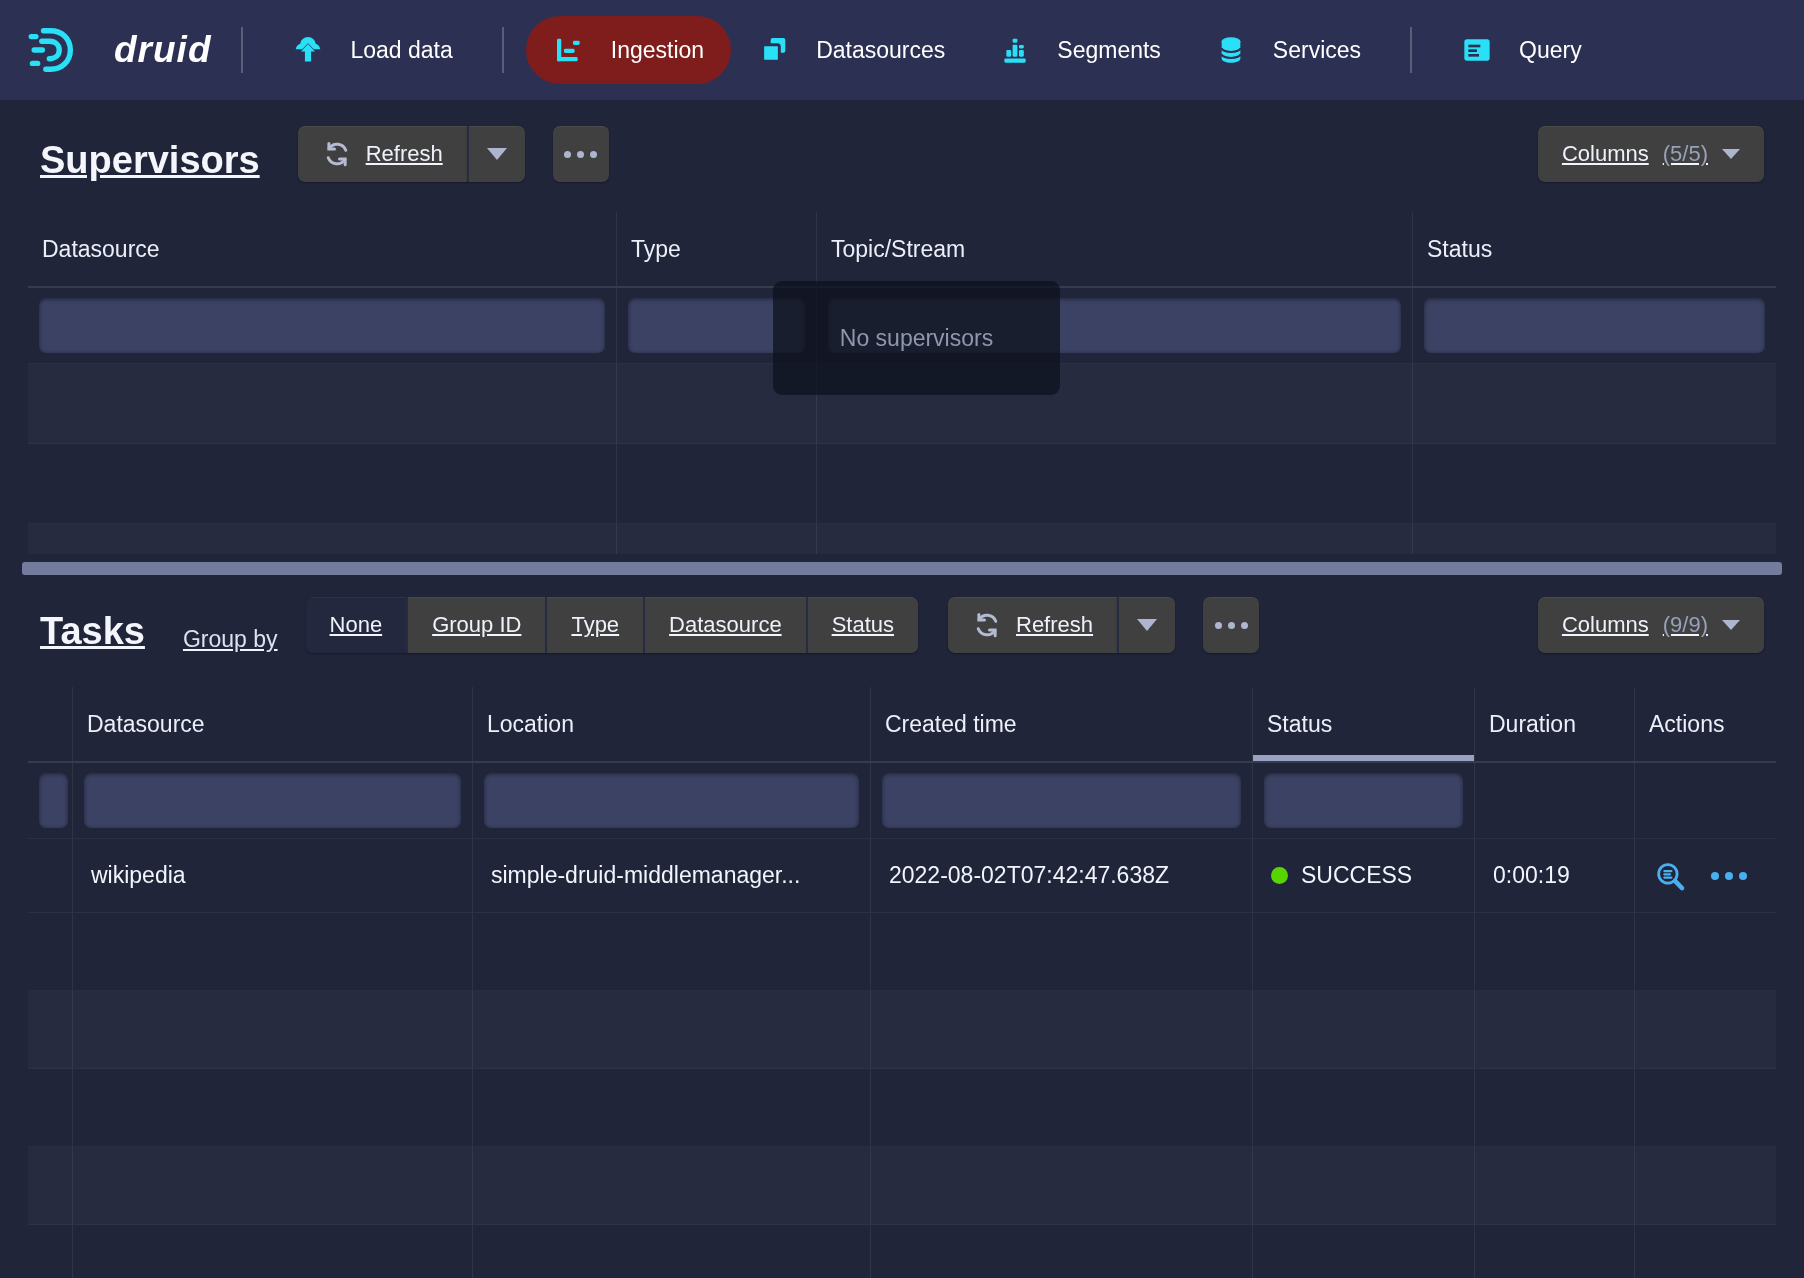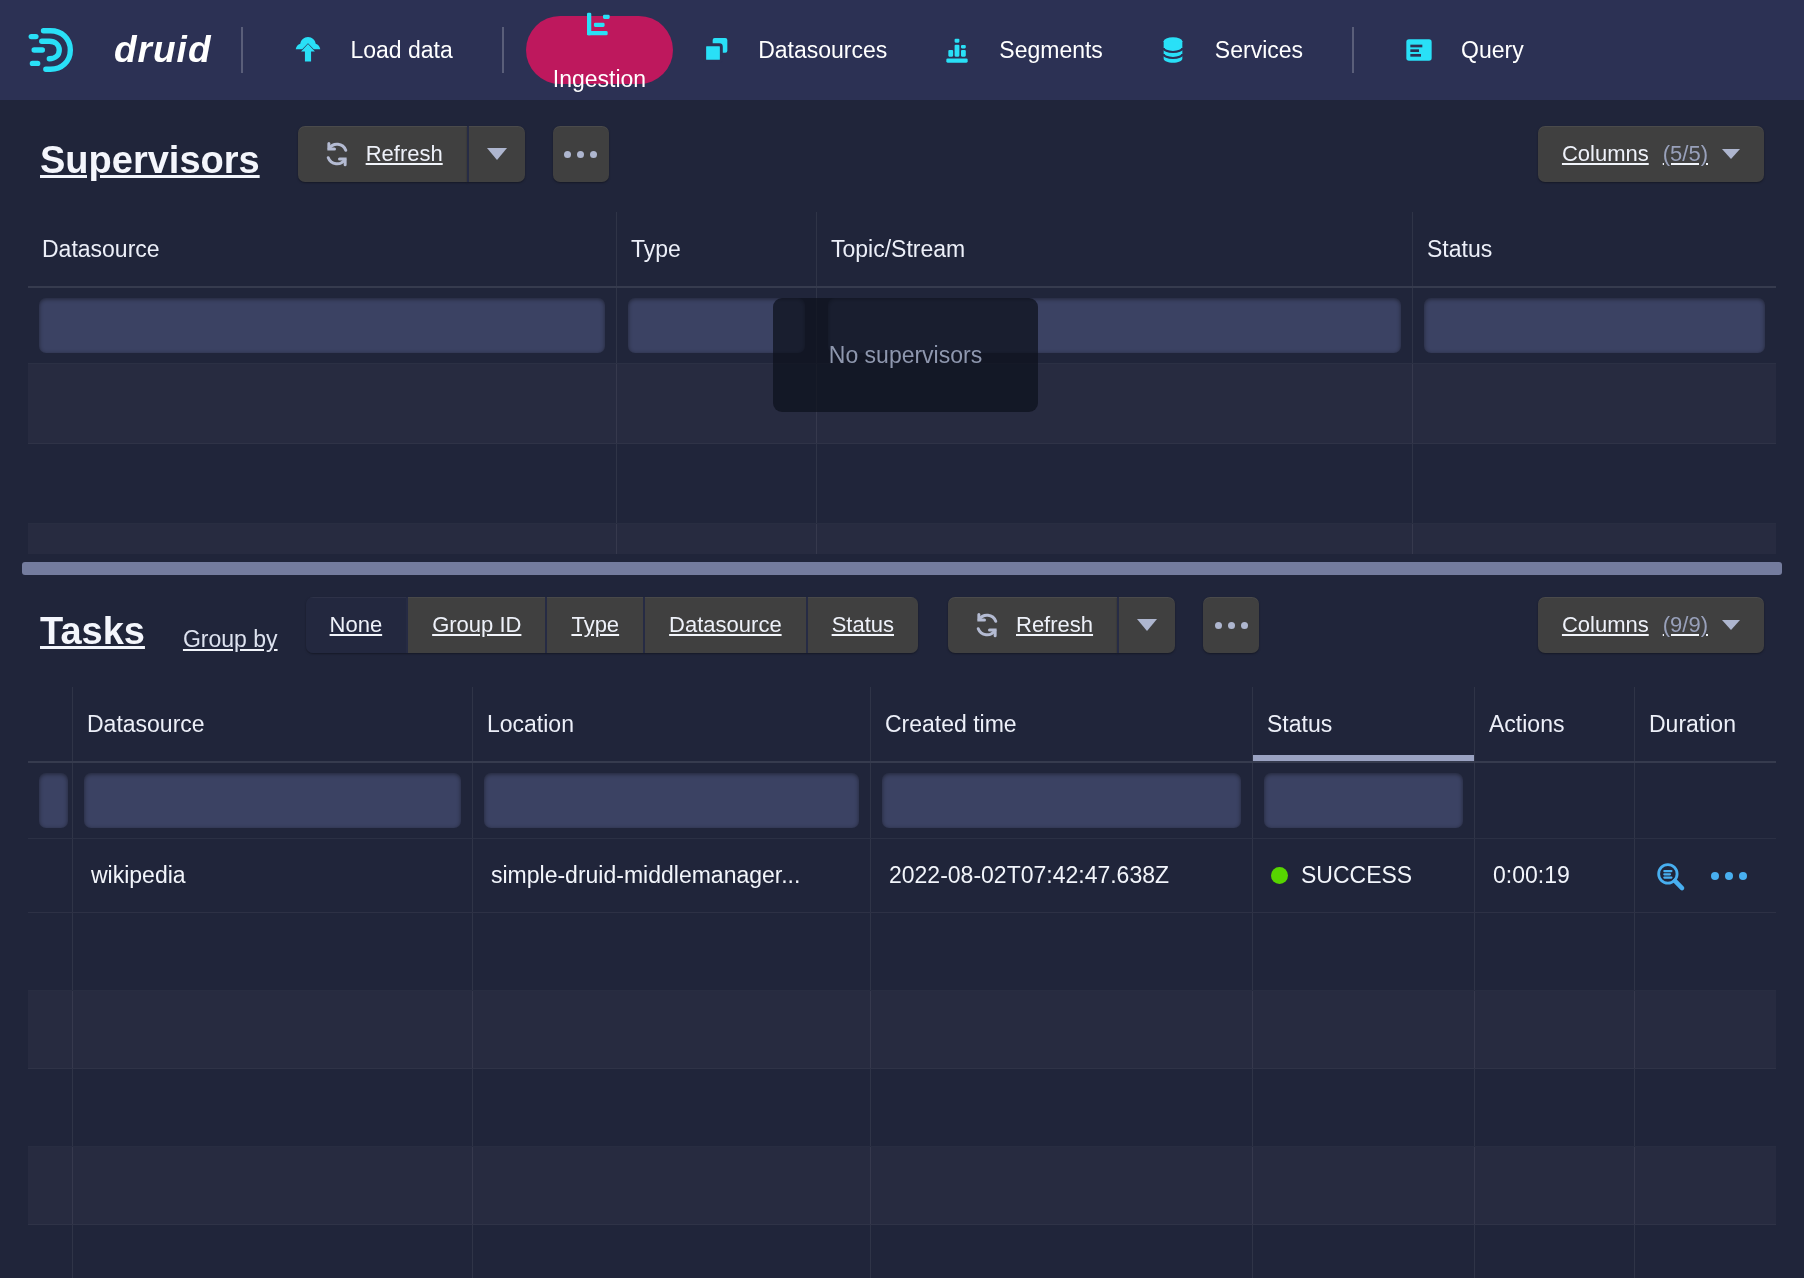--- a/index.html
+++ b/index.html
@@ -10,21 +10,21 @@
     color:#f2f5fb;
     position:relative;
   }
   
   .navbar{height:100px;background:#2c3154;display:flex;align-items:center;padding:0 26px;}
   .brand{display:flex;align-items:center;gap:32px;margin-right:8px;cursor:pointer;}
   .brand-text{color:#ffffff;font-size:37px;font-style:italic;font-weight:600;letter-spacing:1px;}
   .nav-divider{width:2px;height:46px;background:rgba(255,255,255,0.22);margin:0 22px;}
   .nav-item{display:flex;align-items:center;gap:26px;padding:0 27px;height:68px;border-radius:34px;
     color:#fff;font-size:23px;cursor:pointer;white-space:nowrap;justify-content:center;}
-  .nav-item.active{background:#be185d;flex-direction:column;}
+  .nav-item.active{background:#7f1d1d;}
   .nav-icon{display:flex;align-items:center;}
   
   .toolbar{display:flex;align-items:flex-end;padding:0 40px;margin-top:26px;text-decoration:underline;}
   .toolbar.tasks{margin-top:22px;}
   .section-title{font-size:38px;color:#f4f6fc;font-weight:700;margin-right:38px;}
   .btn{background:#404040;border:none;border-radius:7px;height:56px;color:#eef1f9;font-size:22px;
     display:flex;align-items:center;gap:14px;padding:0 24px;cursor:pointer;
     font-family:"Liberation Sans",sans-serif;
     box-shadow:0 1px 2px rgba(0,0,0,0.35), inset 0 1px 0 rgba(255,255,255,0.06);}
   .split{display:flex;}
@@ -59,21 +59,21 @@
   .filter-box{flex:1;background:#3b4263;border-radius:7px;box-shadow:inset 0 1px 4px rgba(0,0,0,0.45);cursor:text;}
   .tr-empty{height:80px;border-bottom:1px solid rgba(255,255,255,0.04);}
   .tr-empty.t{height:78px;}
   .tr-empty.partial{border-bottom:none;}
   .stripe{background:rgba(255,255,255,0.03);}
   .cell{height:100%;}
   .td{display:flex;align-items:center;padding:0 18px;font-size:23px;color:#f2f5fb;}
   .tr-data{height:74px;border-bottom:1px solid rgba(255,255,255,0.06);cursor:pointer;}
   .status-dot{width:17px;height:17px;border-radius:50%;background:#57d500;margin-right:13px;flex:none;}
   .actions-td{gap:24px;}
-  .empty-overlay{position:absolute;left:745px;top:86px;width:265px;height:114px;background:rgba(12,16,28,0.72);
+  .empty-overlay{position:absolute;left:745px;top:69px;width:287px;height:114px;background:rgba(12,16,28,0.72);
     border-radius:9px;display:flex;align-items:center;justify-content:center;color:#8e97ae;font-size:23px;}
   .hscroll{margin:8px 22px 0;height:13px;background:#747c9e;border-radius:3px;cursor:grab;}
   .action-icon{display:flex;align-items:center;cursor:pointer;}
 </style>
 </head>
 <body>
 
 <div class="navbar">
   <div class="brand">
     <span class="nav-icon">
@@ -280,22 +280,22 @@
   </button>
 </div>
 
 <div class="task-table">
   <div class="grid task-cols thead">
     <div class="th"></div>
     <div class="th vline">Datasource</div>
     <div class="th vline">Location</div>
     <div class="th vline">Created time</div>
     <div class="th vline sorted">Status</div>
+    <div class="th vline">Duration</div>
     <div class="th vline">Actions</div>
-    <div class="th vline">Duration</div>
   </div>
   <div class="grid task-cols tr-filter">
     <div class="filter-cell cell" style="padding-right:4px;">
         <div class="filter-box"></div>
       </div>
     <div class="filter-cell cell vline">
         <div class="filter-box"></div>
       </div>
     <div class="filter-cell cell vline">
         <div class="filter-box"></div>

